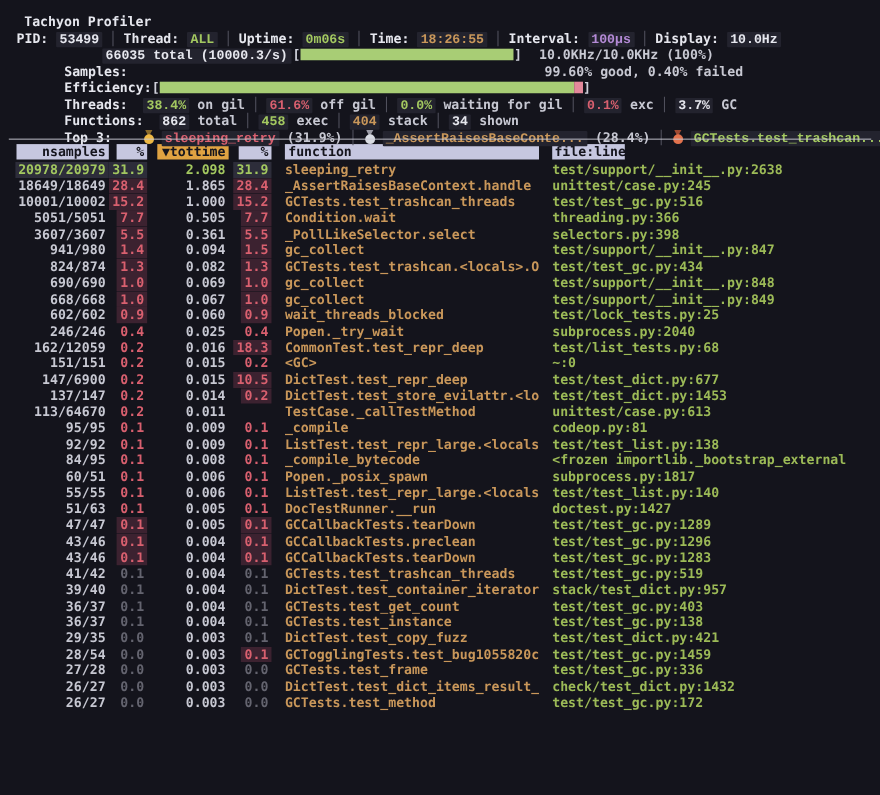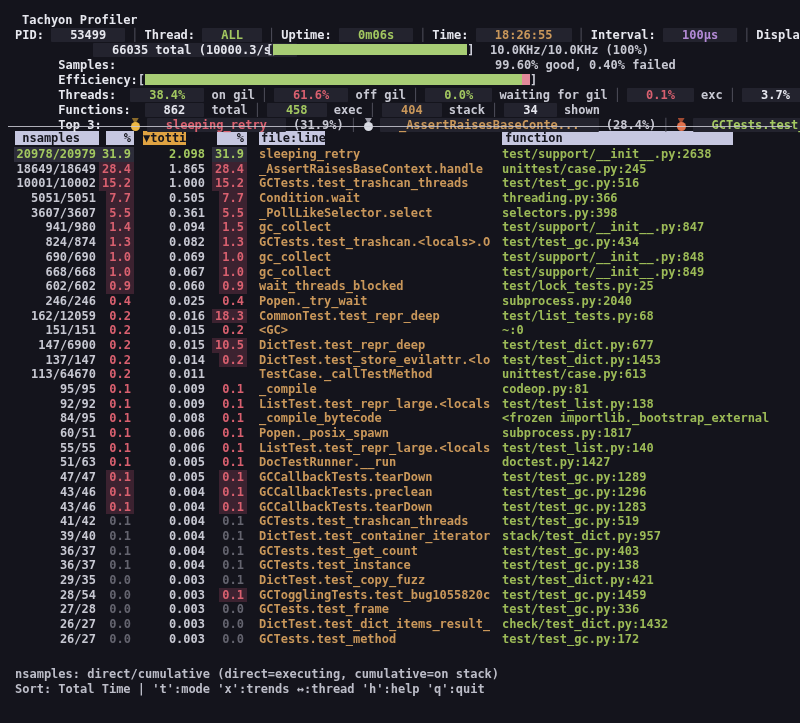--- a/index.html
+++ b/index.html
@@ -18,21 +18,21 @@
   .top{padding-top:13px;}
   .line{position:relative; height:15px; line-height:15px; white-space:pre; padding-left:15px;}
   .c-white{color:var(--bright);padding-left:22px;}
   .c-green{color:var(--green);}
   .c-red{color:var(--red);}
   .c-orange{color:var(--orange);}
   .c-purple{color:var(--purple);}
   .c-dim{color:var(--dim);}
   .c-fg{color:var(--fg);}
   .sep-glyph{color:var(--sep); padding:0 6px;}
-  .chip{background:var(--chip); padding:0 19px; border-radius:1px;}
+  .chip{background:var(--chip); padding:0 3px; border-radius:1px;font-family:Liberation Mono, monospace;}
   .lbl{color:var(--bright);}
   
   .abs{position:absolute; top:0;}
   .bracket{color:#cfd0da;}
   .bar-track{display:inline-flex; height:11px; vertical-align:-1px; overflow:hidden;}
   .bar-good{background:var(--bar-green); height:100%;}
   .bar-bad{background:var(--bar-pink); height:100%; width:8px;}
   
   .medal{display:inline-block; position:relative; width:11px; height:13px; margin-right:6px; vertical-align:-2px;}
   .medal::before{content:''; position:absolute; top:0; left:2px; width:7px; height:6px;
@@ -43,23 +43,23 @@
   .medal.bronze::before{background:#a04a32;} .medal.bronze::after{background:#e2724d;}
   
   .rule{height:0; border-top:1px solid #c9c9d4; margin:8px 8px 4px 8px; opacity:.85;}
   
   .tbl{margin-top:2px;}
   .trow{display:grid; grid-template-columns:99px 35px 74px 39px 243px 1fr; height:14.7px; line-height:14.7px; white-space:pre;}
   .trow > div{overflow:hidden;}
   .cell-r{text-align:right;}
   .thead{height:16px; line-height:15px;}
   .thead .hbox{display:block; background:var(--hdrbox); color:#15151d; height:14px; line-height:14px;}
-  .thead .hb-ns{margin-left:15px; text-align:right; padding-right:19px;}
+  .thead .hb-ns{margin-left:15px; text-align:right; padding-right:3px;}
   .thead .hb-p1{margin-left:7px; width:28px; text-align:right; padding-right:3px; box-sizing:border-box;}
-  .thead .hb-tot{margin-left:9px; width:43px; text-align:right; padding-right:3px; box-sizing:border-box; background:var(--sortbox);}
+  .thead .hb-tot{margin-left:9px; width:65px; text-align:right; padding-right:3px; box-sizing:border-box; background:var(--sortbox);}
   .thead .hb-p2{margin-left:9px; width:30px; text-align:right; padding-right:3px; box-sizing:border-box;}
   .thead .hb-fn{margin-left:12px; width:231px; padding-left:3px; box-sizing:border-box;}
   .thead .hb-fl{margin-left:12px; width:66px; padding-left:2px; box-sizing:border-box;}
   .num{display:inline-block; padding:0 3px;}
   .chip-red{background:var(--chip-red);}
   .chip-green{background:var(--chip-green);margin-top:37px;}
   .chip-neutral{background:var(--chip-neutral);}
   .fn-cell{padding-left:12px; color:var(--orange);}
   .fl-cell{padding-left:12px; color:#9cba57;}
   .footer{margin-top:21px;}
@@ -100,22 +100,22 @@
   </div>
 
   <div class="rule"></div>
 
   <div class="tbl">
     <div class="trow thead">
       <div><span class="hbox hb-ns">nsamples</span></div>
       <div><span class="hbox hb-p1">%</span></div>
       <div><span class="hbox hb-tot">▼tottime</span></div>
       <div><span class="hbox hb-p2">%</span></div>
+      <div><span class="hbox hb-fn">function</span></div>
       <div><span class="hbox hb-fl">file:line</span></div>
-      <div><span class="hbox hb-fn">function</span></div>
     </div>
     <div>
         <div class="trow">
       <div class="cell-r"><span class="num ns c-green chip-neutral">20978/20979</span></div>
       <div class="cell-r"><span class="num p1 c-green chip-neutral">31.9</span></div>
       <div class="cell-r"><span class="num tot c-green">2.098</span></div>
       <div class="cell-r"><span class="num p2 c-green chip-neutral">31.9</span></div>
       <div class="fn-cell"><span class="fn">sleeping_retry</span></div>
       <div class="fl-cell"><span class="fl">test/support/__init__.py:2638</span></div>
     </div>
@@ -379,17 +379,13 @@
       <div class="cell-r"><span class="num ns c-fg">26/27</span></div>
       <div class="cell-r"><span class="num p1 c-dim">0.0</span></div>
       <div class="cell-r"><span class="num tot c-fg">0.003</span></div>
       <div class="cell-r"><span class="num p2 c-dim">0.0</span></div>
       <div class="fn-cell"><span class="fn">GCTests.test_method</span></div>
       <div class="fl-cell"><span class="fl">test/test_gc.py:172</span></div>
     </div>
       </div>
   </div>
 
-  <div class="footer">
-    <div class="line">nsamples: direct/cumulative (direct=executing, cumulative=on stack)</div>
-    <div class="line">Sort: Total Time | 't':mode 'x':trends ↔:thread 'h':help 'q':quit</div>
-  </div>
 </div>
 
 </body></html>

